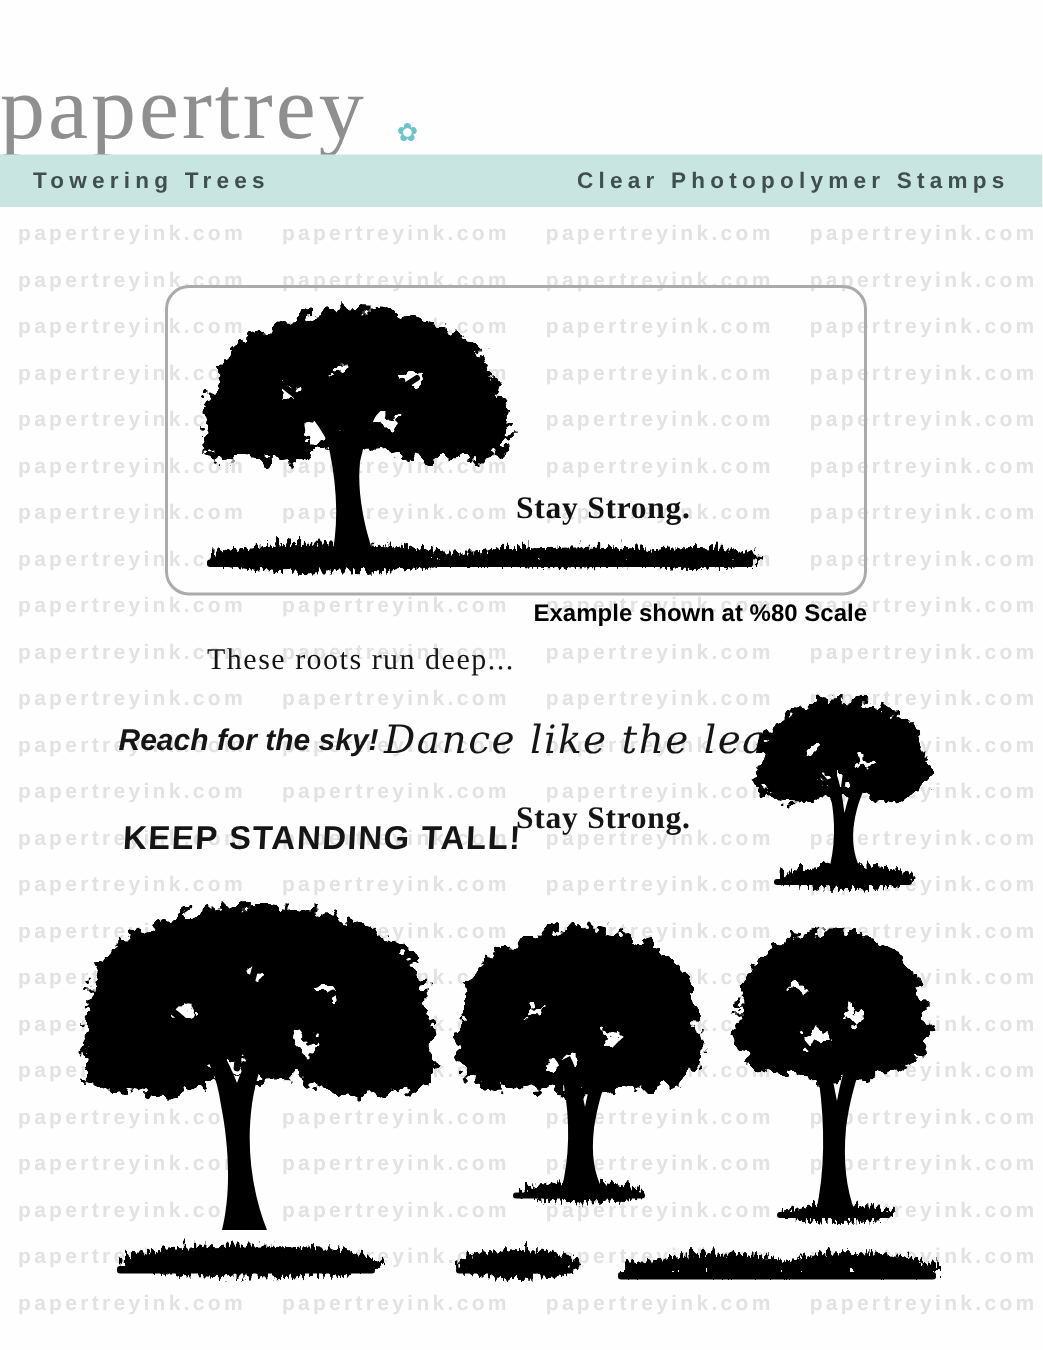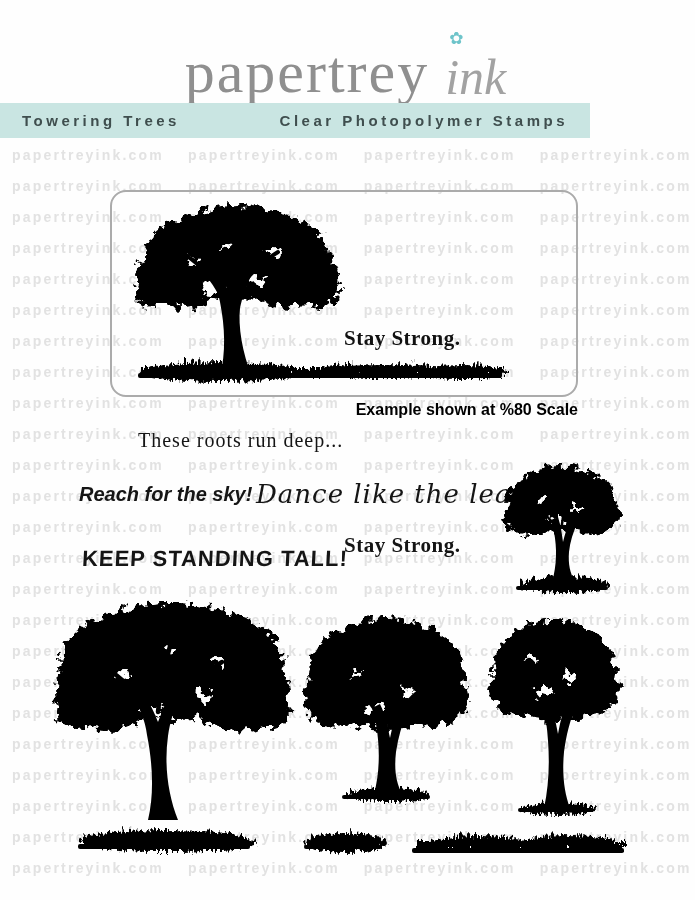--- a/index.html
+++ b/index.html
@@ -3,36 +3,36 @@
 <meta charset="utf-8">
 <style>
   html,body{margin:0;padding:0;}
   body{
     width:695px;height:900px;position:relative;overflow:hidden;
     background:#fefefe;font-family:"Liberation Sans",sans-serif;
   }
   
   .logo-wrap{
     position:absolute;top:10px;left:0;width:691px;height:92px;
-    display:flex;align-items:flex-end;justify-content:center;background:#fefefe;z-index:5;
+    display:flex;align-items:flex-end;background:#fefefe;z-index:5;
   }
   .logo-serif{
     font-family:"Liberation Serif",serif;font-size:60px;color:#8f8f8f;
     letter-spacing:2px;line-height:1;
   }
   .logo-script{
     position:relative;font-family:cursive;font-style:italic;font-size:50px;
     color:#a2a2a2;margin-left:16px;line-height:1;padding-top:14px;
   }
   .logo-flower{
     position:absolute;top:-8px;left:4px;font-size:17px;font-style:normal;
   }
   
   .banner{
-    position:absolute;top:103px;left:0;width:590px;height:35px;z-index:5;
+    position:absolute;top:103px;left:0;width:695px;height:35px;z-index:5;
     background:#c9e5e2;display:flex;align-items:center;justify-content:space-between;
     padding:0 22px;box-sizing:border-box;
     color:#3f4e4e;font-weight:bold;font-size:15px;letter-spacing:3.5px;
   }
   
   .wm-layer{
     position:absolute;top:140px;left:0;width:695px;height:760px;overflow:hidden;z-index:0;
   }
   .wm-row{
     height:31px;line-height:31px;white-space:nowrap;padding-left:12px;
@@ -76,21 +76,21 @@
     <filter id="grassf" x="-20%" y="-200%" width="140%" height="500%">
       <feTurbulence type="turbulence" baseFrequency="0.28 0.08" numOctaves="2" seed="4" result="n"></feTurbulence>
       <feDisplacementMap in="SourceGraphic" in2="n" scale="11" xChannelSelector="R" yChannelSelector="G"></feDisplacementMap>
     </filter>
   </defs>
 </svg>
 
 <div class="logo-wrap">
   <span class="logo-serif">papertrey</span>
   <span class="logo-script">
-    <span class="logo-flower" style="color:#6ec4ca">✿</span><span>ink</span>
+    <span class="logo-flower" style="color:#6ec4ca">✿</span>
   </span>
 </div>
 
 <div class="banner">
   <span>Towering Trees</span>
   <span>Clear Photopolymer Stamps</span>
 </div>
 
 <div class="wm-layer" style="color: rgb(226, 226, 226);">
     <div class="wm-row"><span>papertreyink.com</span><span>papertreyink.com</span><span>papertreyink.com</span><span>papertreyink.com</span></div>

